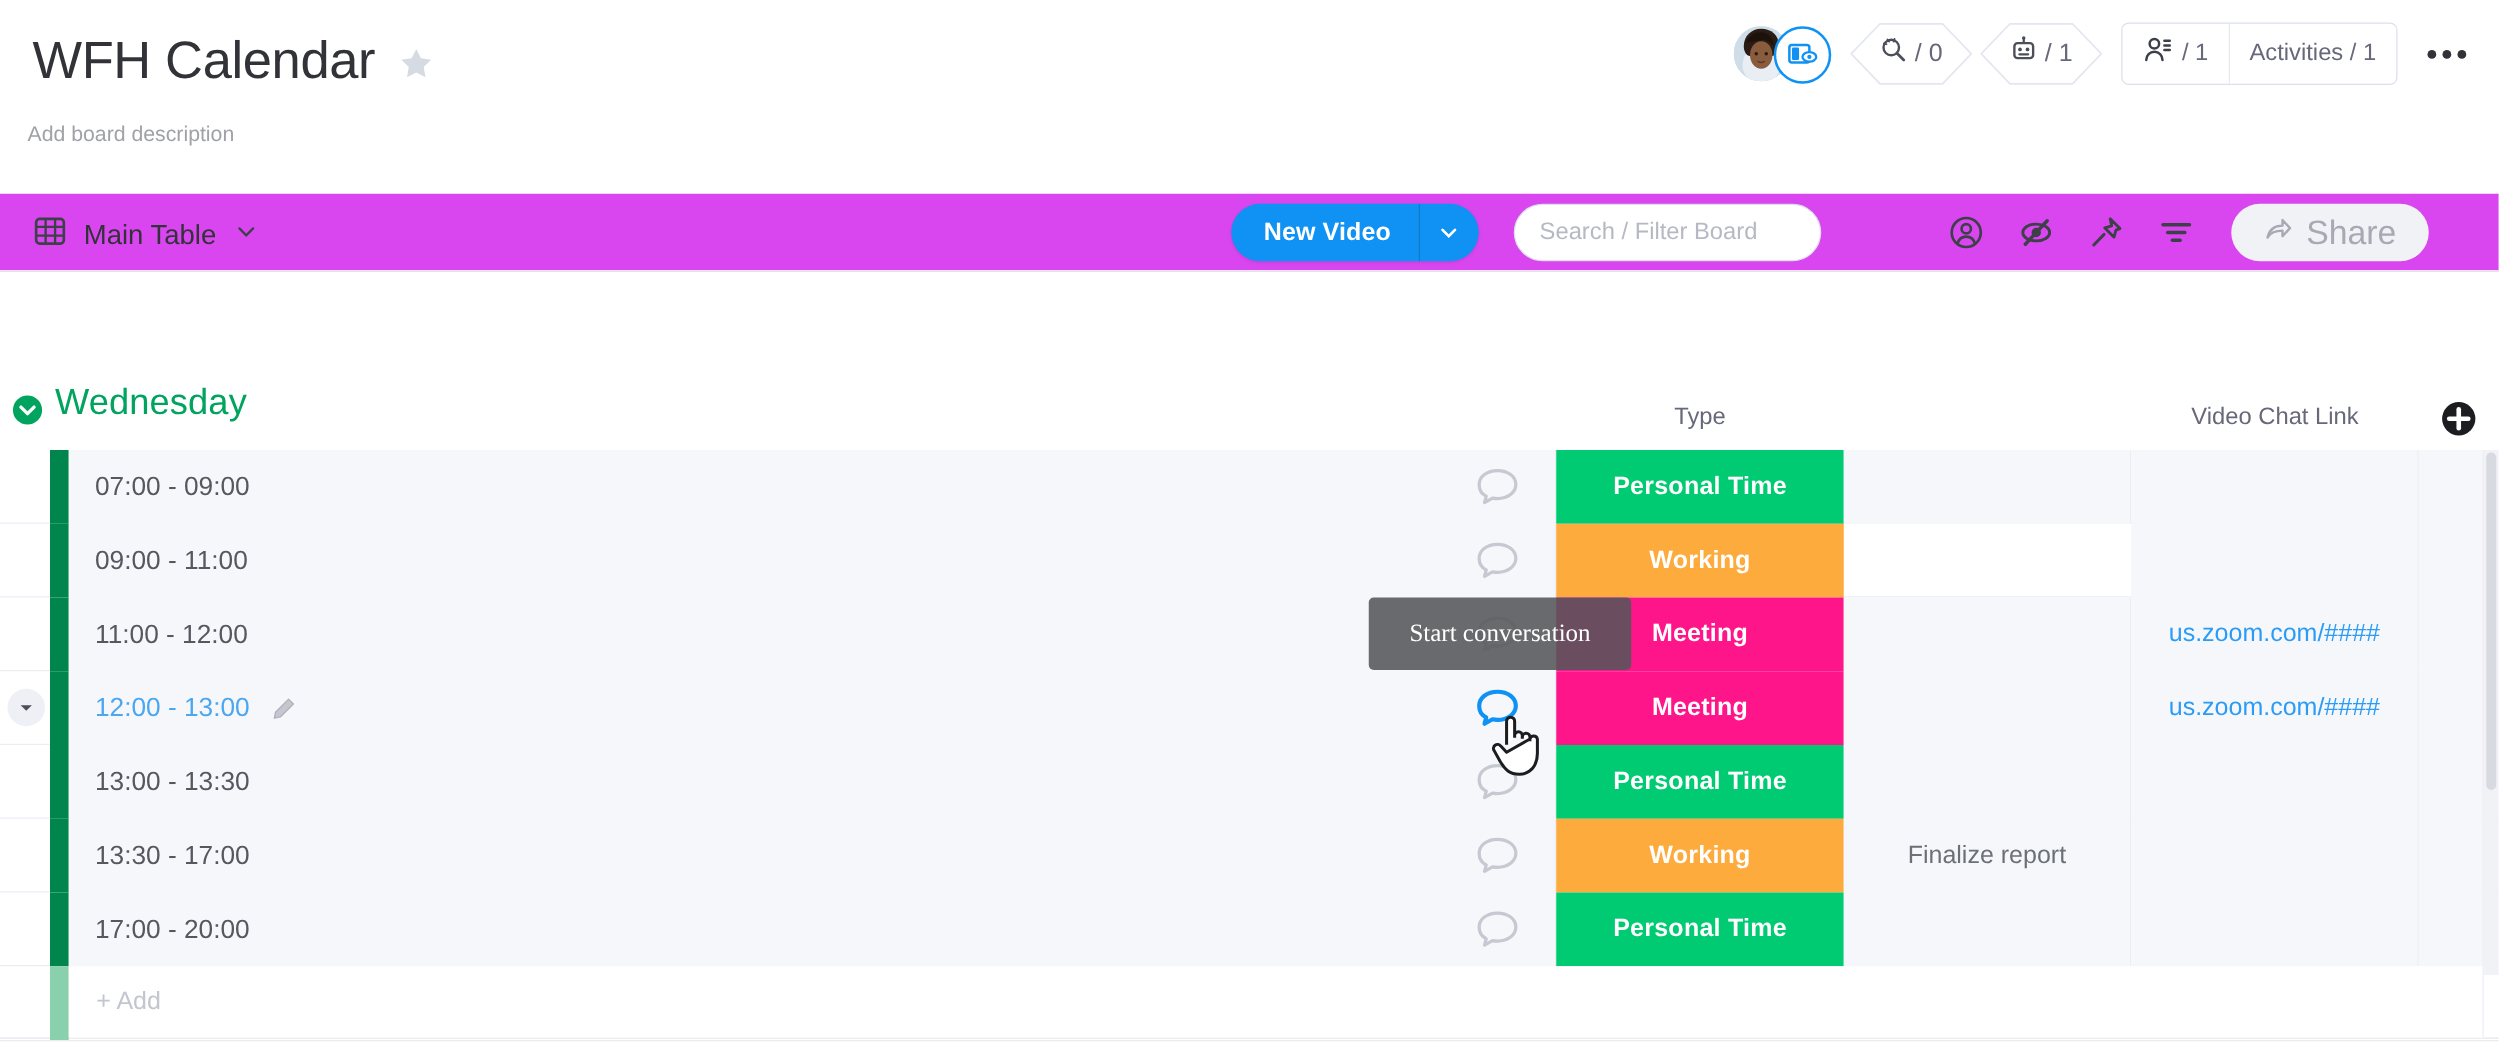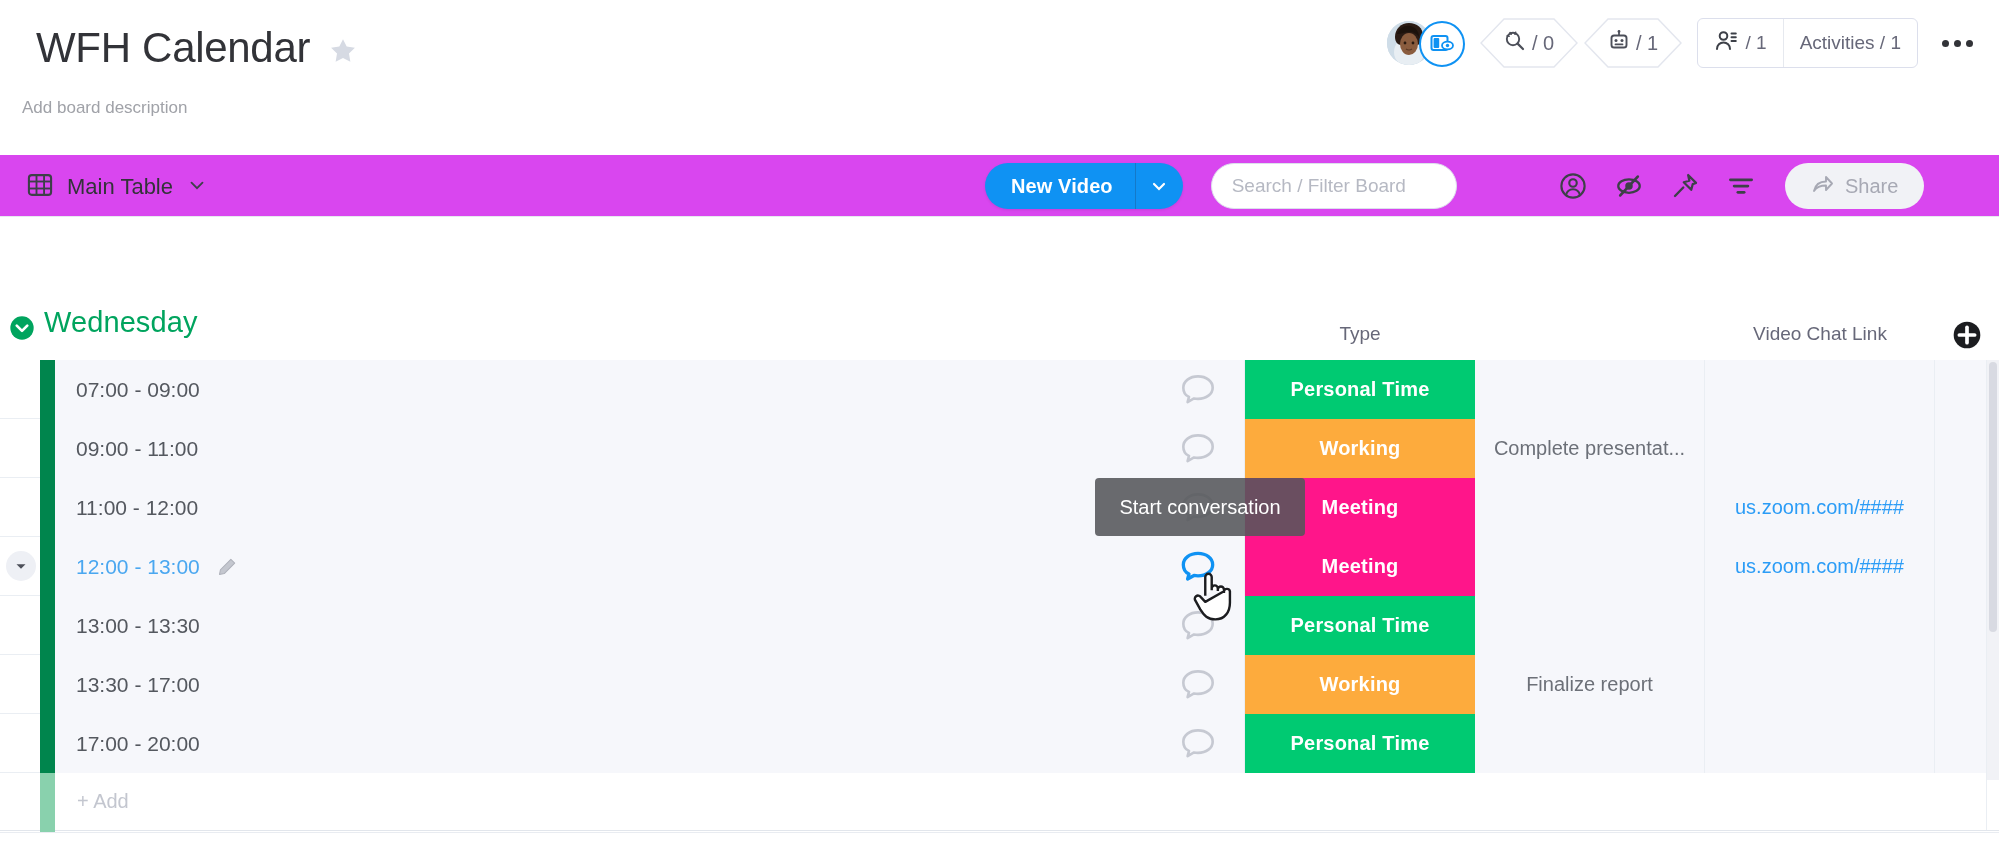--- a/index.html
+++ b/index.html
@@ -10,21 +10,21 @@
     overflow: hidden;
   }
   #app { position: relative; width: 1999px; height: 842px; }
 
   
   .board-header {
     position: absolute; left: 0; top: 0; width: 1999px; height: 155px;
     background: #ffffff;
   }
   .board-title-row {
-    position: absolute; left: 36px; top: 24px;
+    position: absolute; left: 26px; top: 24px;
     display: flex; align-items: center; gap: 18px;
   }
   .board-title {
     font-size: 42px; font-weight: 400; color: #323338;
     letter-spacing: -0.3px; line-height: 48px;
   }
   .star-icon { width: 30px; height: 30px; display: block; margin-top: 6px; }
   .board-desc {
     position: absolute; left: 22px; top: 98px;
     font-size: 17px; color: #a0a2a8; font-weight: 400;
@@ -111,21 +111,21 @@
   .tb-icons {
     position: absolute; left: 1545px; top: 8px;
     display: flex; align-items: center; gap: 0;
   }
   .tb-icon-btn {
     width: 56px; height: 46px; display: flex; align-items: center; justify-content: center;
   }
   .share-btn {
     margin-left: 16px; height: 46px; border-radius: 23px; background: #f1f2f6;
     display: flex; align-items: center; gap: 10px; padding: 0 26px;
-    font-size: 20px; color: #a7a9b4;
+    font-size: 27px; color: #a7a9b4;
   }
 
   
   .group-header {
     position: absolute; left: 0; top: 300px; width: 1999px; height: 62px;
   }
   .group-collapse {
     position: absolute; left: 8px; top: 14px; width: 28px; height: 28px;
   }
   .group-title {
@@ -218,21 +218,21 @@
   .h-scroll {
     position: absolute; left: 0; bottom: 0; width: 1999px; height: 10px;
     background: #ffffff; border-top: 1px solid #e9ecf1;
   }
 
   
   .tooltip {
     position: absolute; left: 1095px; top: 478px; width: 210px; height: 58px;
     background: rgba(85,87,90,.88); border-radius: 4px;
     display: flex; align-items: center; justify-content: center;
-    color: #ffffff; font-size: 20px; z-index: 40; white-space: nowrap;
+    color: #ffffff; font-size: 20px; z-index: 40; white-space: nowrap; font-family: Liberation Serif, serif;
   }
   .cursor-hand {
     position: absolute; left: 1190px; top: 568px; width: 46px; height: 58px; z-index: 50;
   }
 </style>
 </head>
 <body>
 
 <div id="app">
 
@@ -452,23 +452,20 @@
         <div class="row-colorbar"></div>
         <div class="cell-name">
           <span class="name-text">09:00 - 11:00</span>
           <span class="chat-bubble"><svg width="36" height="34" viewBox="0 0 26 24">
               <path d="M13 2.2c6 0 10.6 3.4 10.6 8.1 0 4.6-4.6 8.1-10.6 8.1-1 0-2-.1-2.9-.3l-4.6 2.6 1-3.7C3.4 15.6 2.4 13.2 2.4 10.3 2.4 5.6 7 2.2 13 2.2z" fill="none" stroke="#c6c9d2" stroke-width="1.9" stroke-linejoin="round"></path>
             </svg></span>
         </div>
         <div class="cell-status" style="background:#fdab3d">
           <span>Working</span>
         </div>
-        <div class="cell-task">
-          <span>Complete presentat...</span>
-        </div>
         <div class="cell-link">
           <span></span>
         </div>
         <div class="cell-blank"></div>
       </div>
       <div class="row">
         <div class="row-colorbar"></div>
         <div class="cell-name">
           <span class="name-text">11:00 - 12:00</span>
           <span class="chat-bubble"><svg width="36" height="34" viewBox="0 0 26 24">

